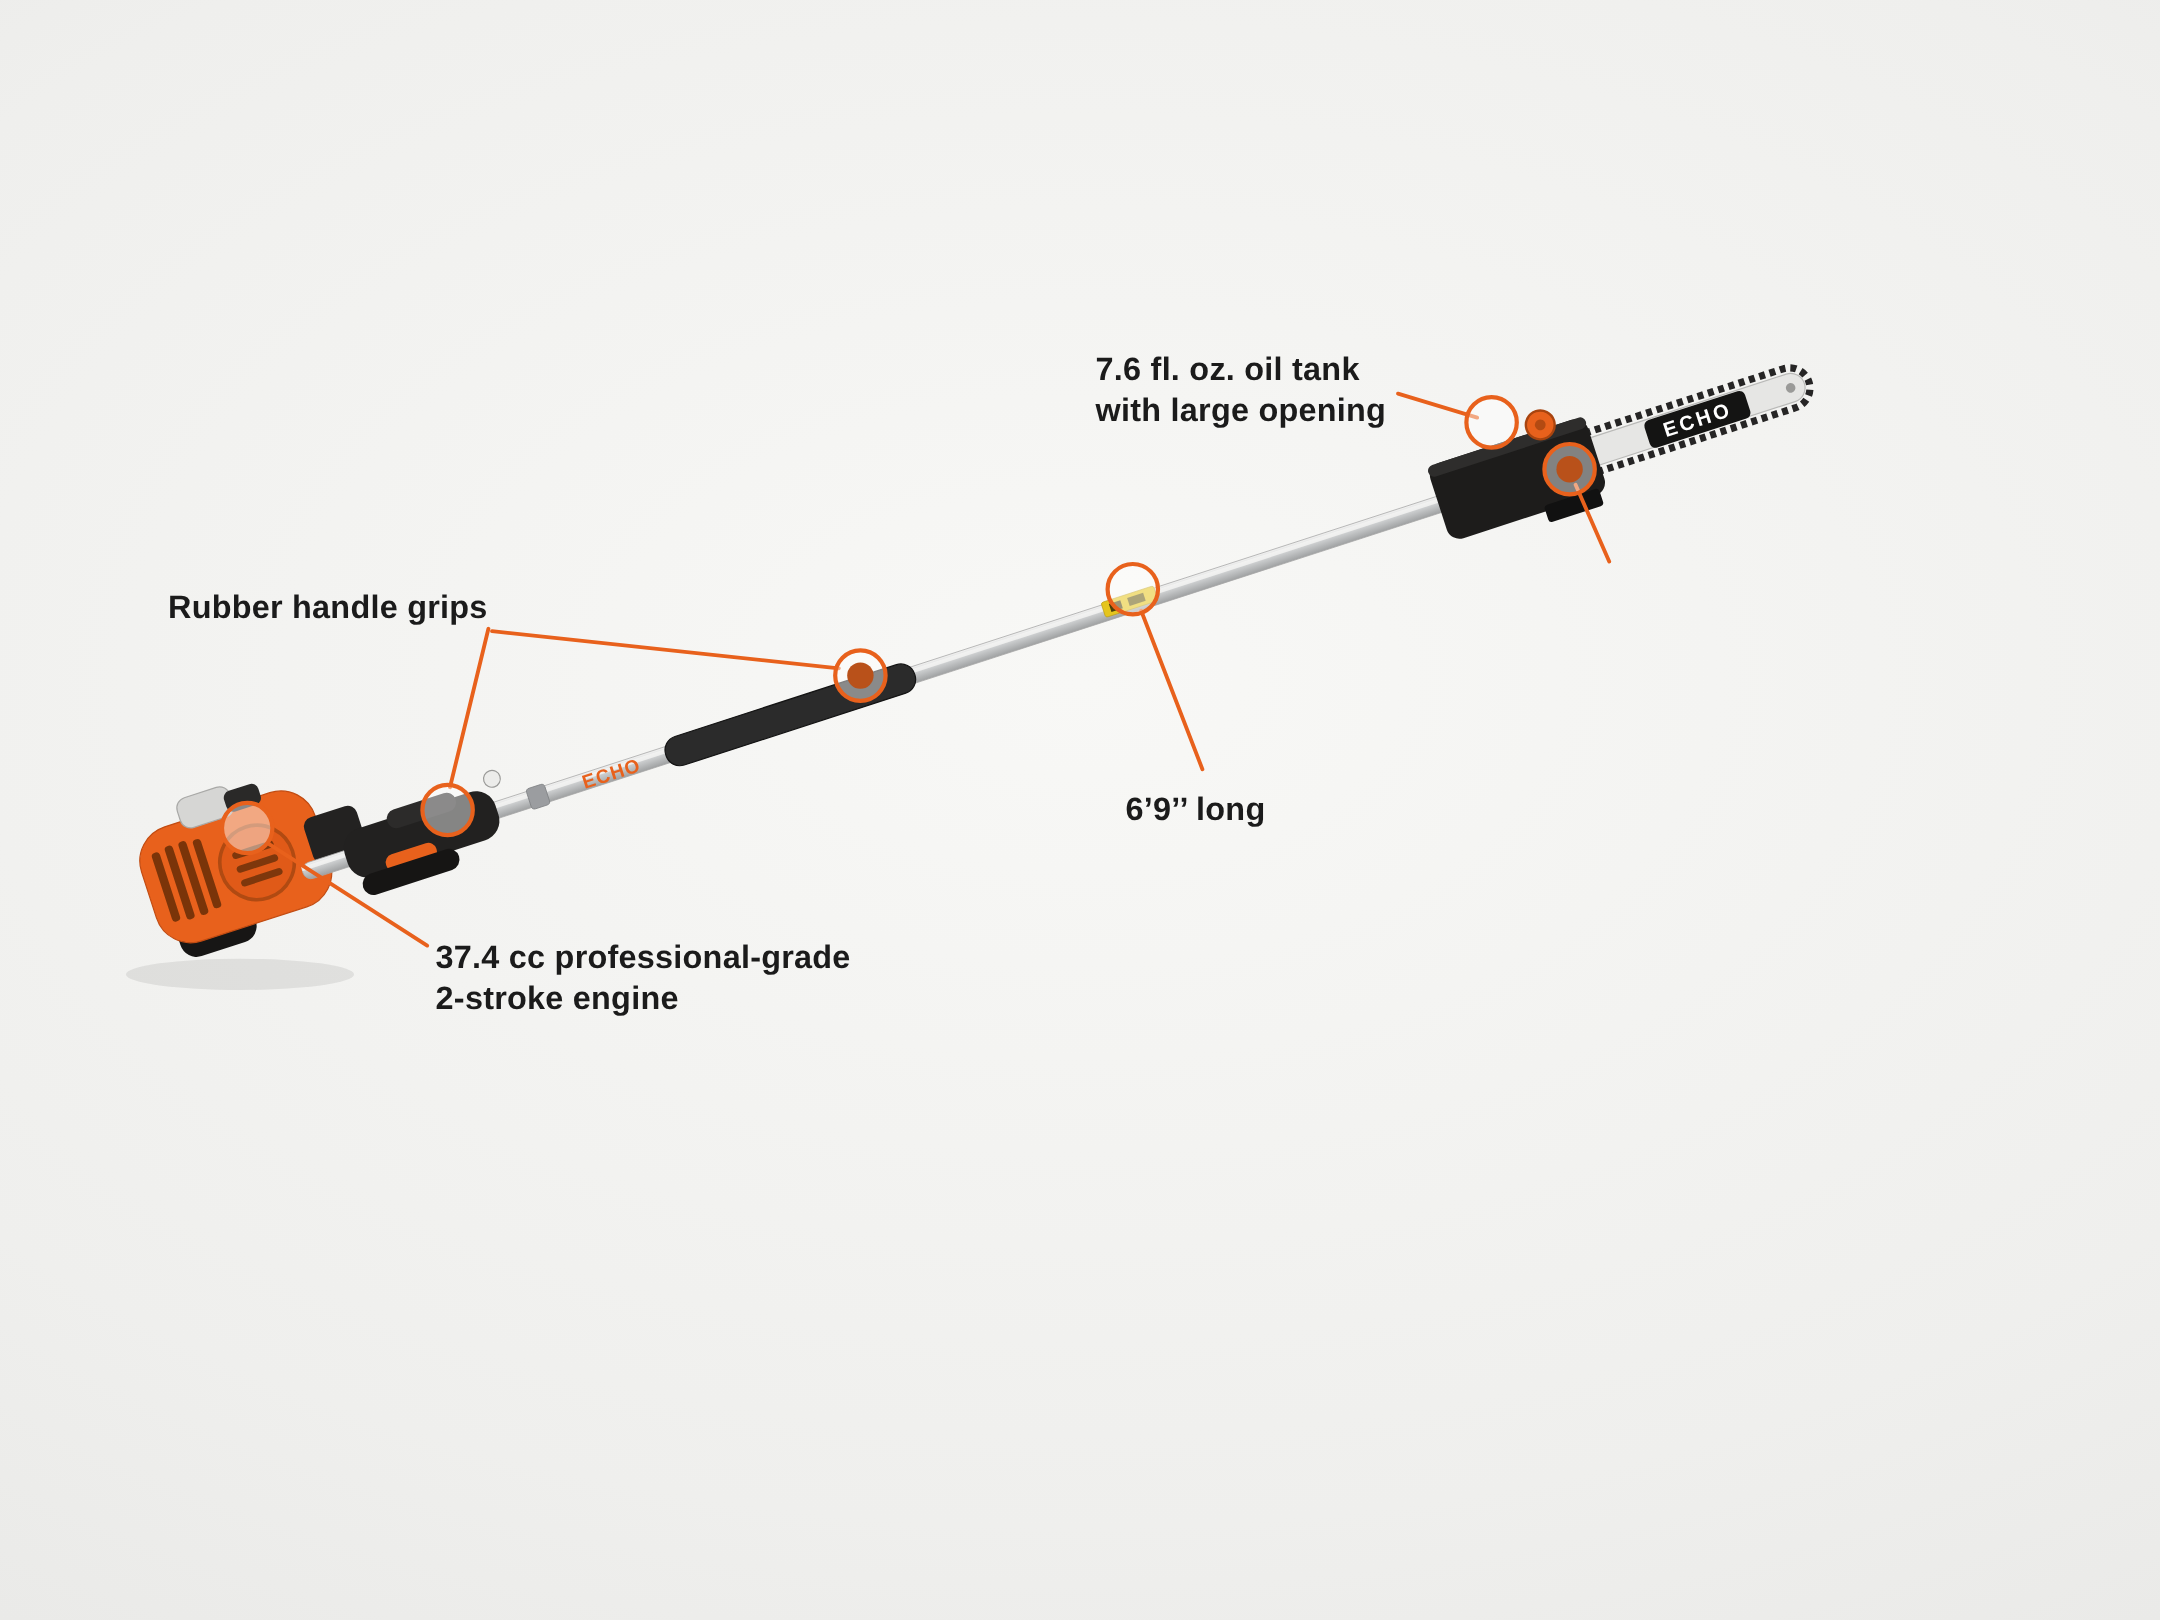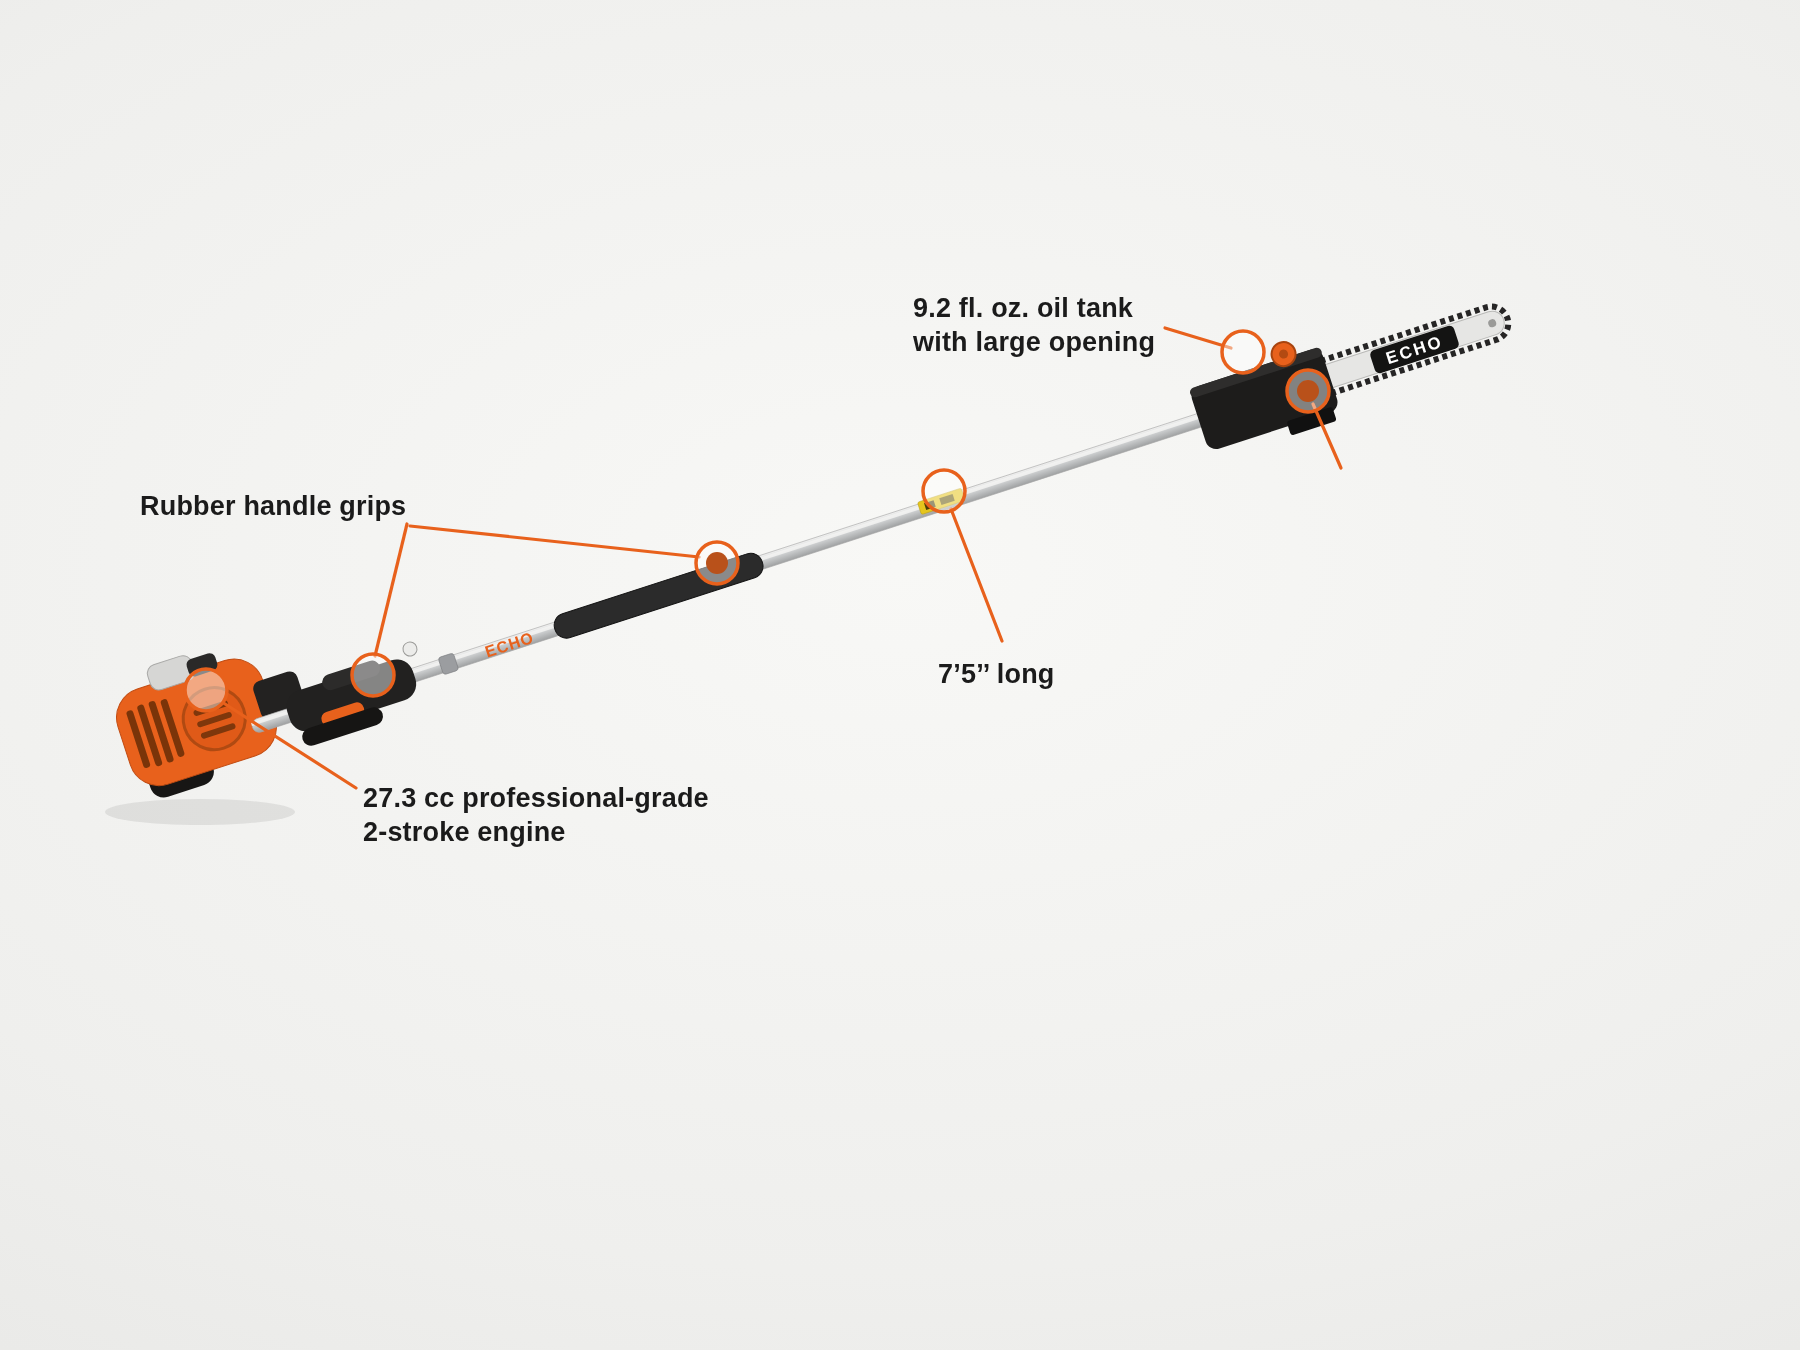--- a/index.html
+++ b/index.html
@@ -121,20 +121,20 @@
       <circle class="callout-ring" cx="373" cy="675" r="21"></circle>
       <circle class="callout-ring" cx="717" cy="563" r="21"></circle>
       <circle class="callout-dot" cx="717" cy="563" r="11"></circle>
       <circle class="callout-ring" cx="944" cy="491" r="21"></circle>
       <circle class="callout-ring" cx="1243" cy="352" r="21"></circle>
       <circle class="callout-ring" cx="1308" cy="391" r="21"></circle>
       <circle class="callout-dot" cx="1308" cy="391" r="11"></circle>
     </g>
   </svg>
 
-  <div class="callout-label" id="label-oil">9.2 fl. oz. oil tank
+  <div class="callout-label" id="label-oil">7.6 fl. oz. oil tank
 with large opening</div>
   <div class="callout-label" id="label-handle">Rubber handle grips</div>
-  <div class="callout-label" id="label-length">7’5’’ long</div>
-  <div class="callout-label" id="label-engine">27.3 cc professional-grade
+  <div class="callout-label" id="label-length">6’9’’ long</div>
+  <div class="callout-label" id="label-engine">37.4 cc professional-grade
 2-stroke engine</div>
 
 </div>
 
 </body></html>

